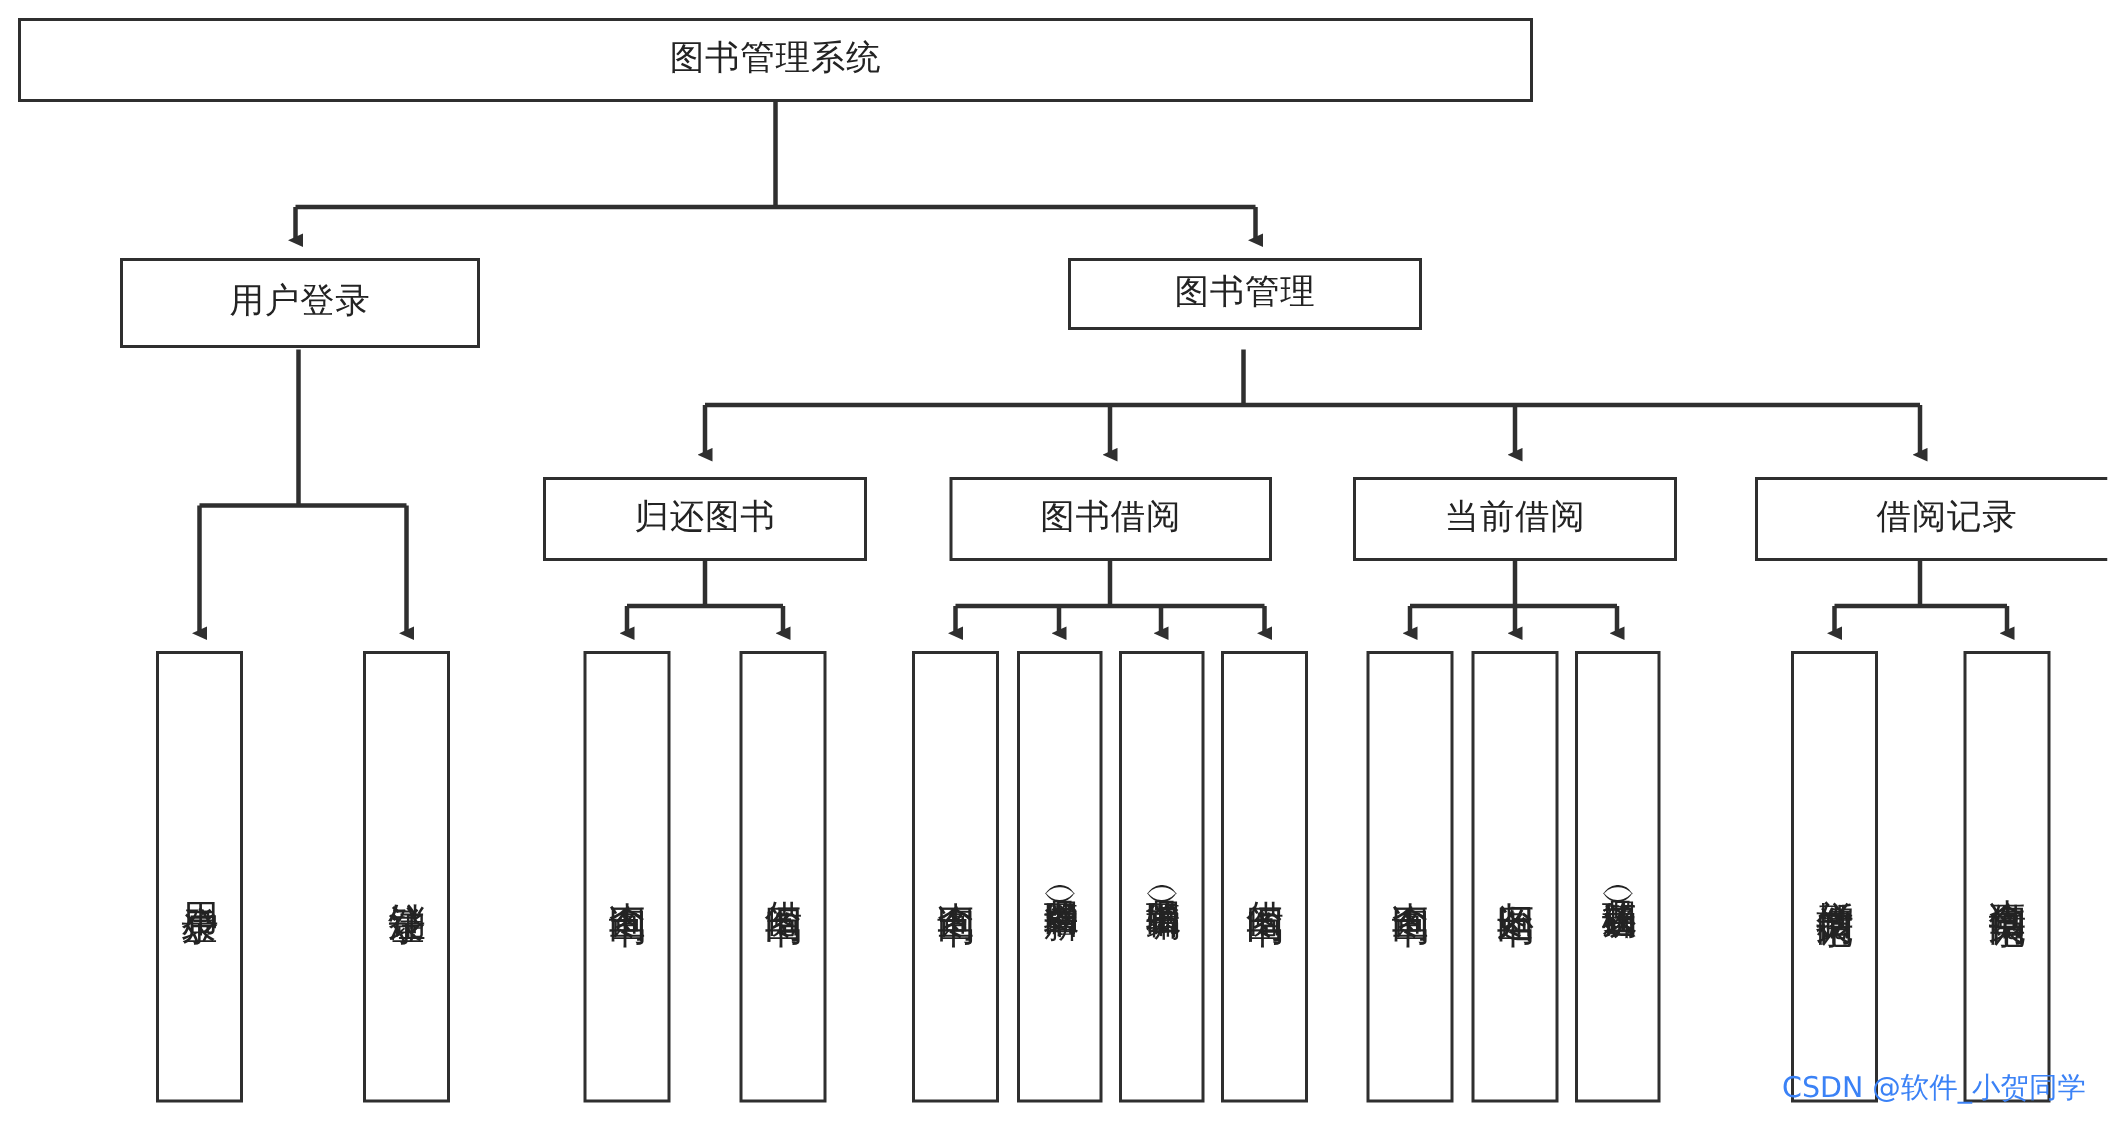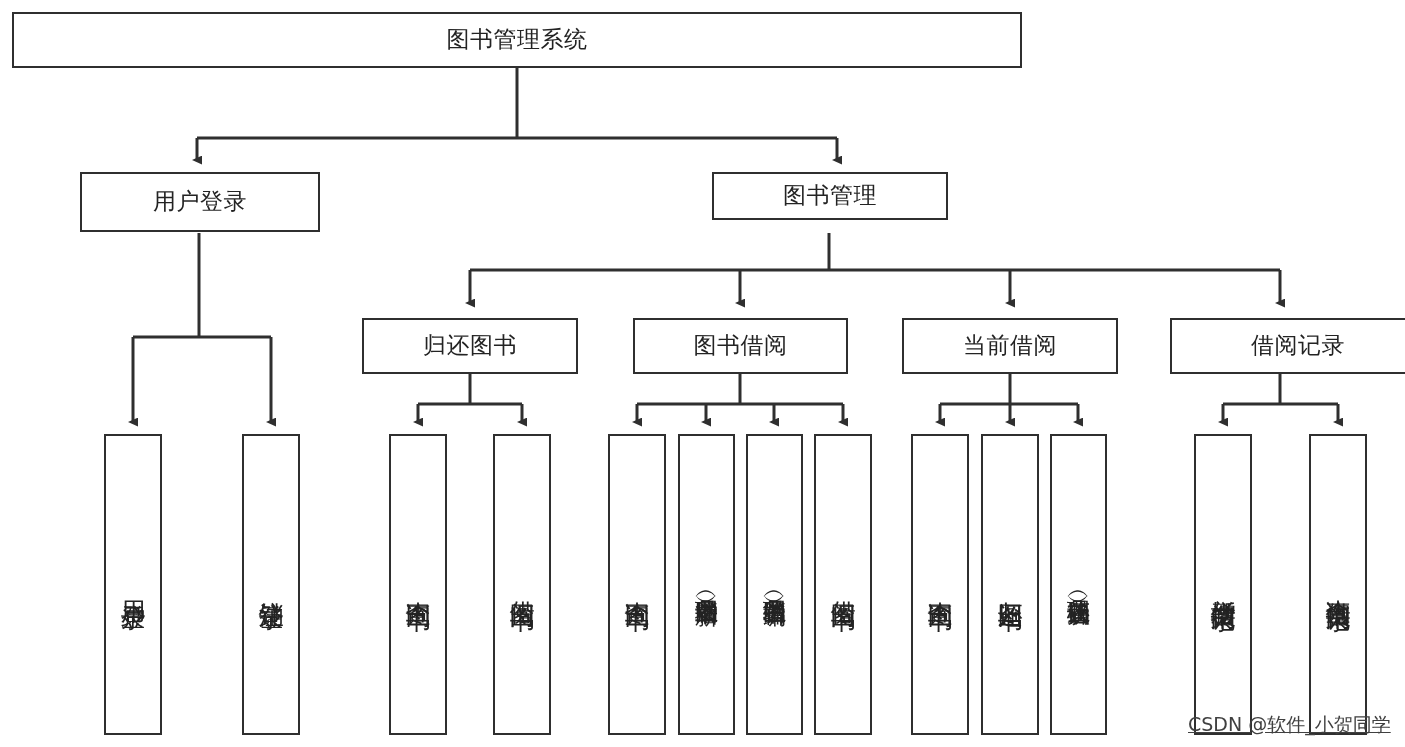--- a/index.html
+++ b/index.html
@@ -56,24 +56,23 @@
   }
   .node.vert.tight .label {
     font-size: 23px;
     letter-spacing: -0.5px;
   }
   .watermark {
     position: absolute;
     left: 1188px;
     top: 712px;
     font-size: 19px;
-    color: #404040;
+    color: #3b82f6;
     white-space: nowrap;
     z-index: 3;
-    text-decoration: underline;
   }
 </style>
 </head>
 <body>
 
 <div id="canvas">
 
   <svg id="edges" viewBox="0 0 1405 747">
     <defs>
       <marker id="arrow" markerWidth="10" markerHeight="10" refX="4.4" refY="5" orient="auto" markerUnits="userSpaceOnUse">

